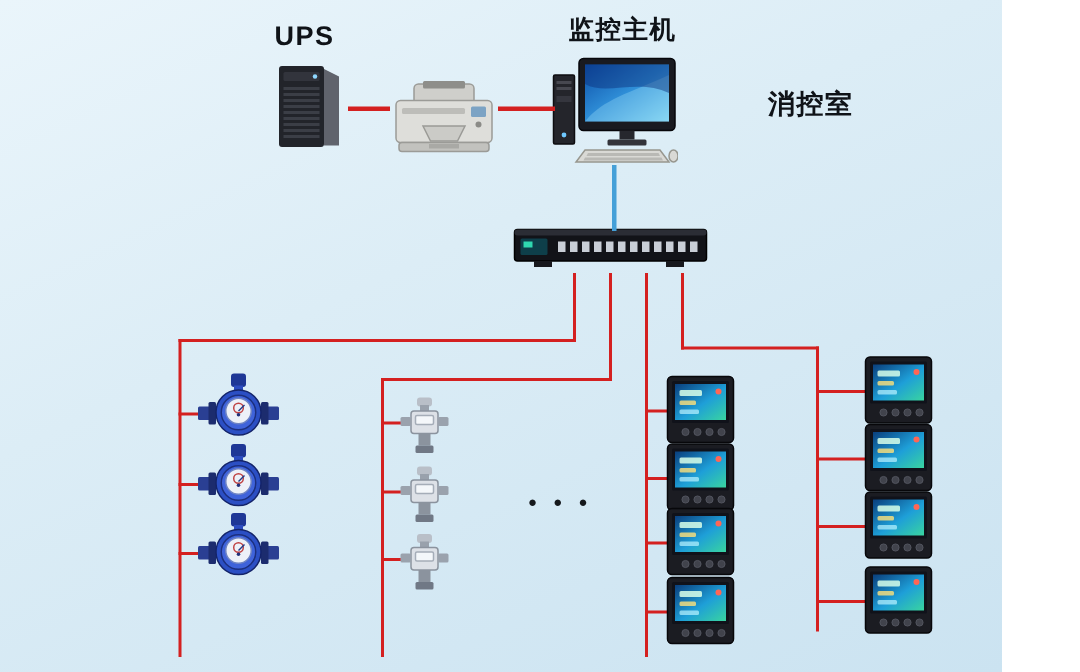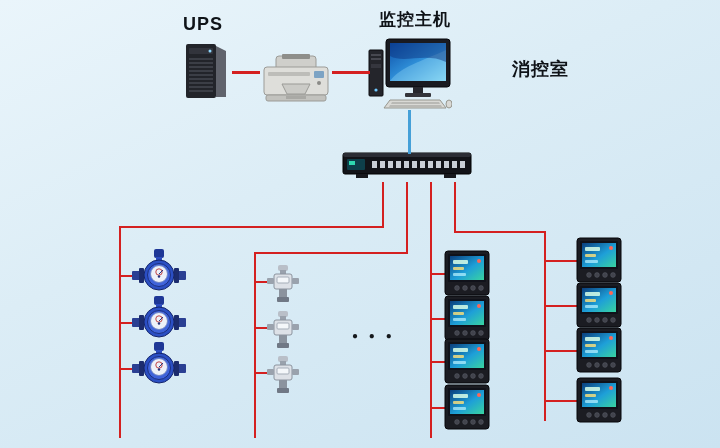--- a/index.html
+++ b/index.html
@@ -1,18 +1,18 @@
 <!DOCTYPE html>
 <html style="--wire-red: #d42020; --wire-blue: #45a0d8;"><head>
 <meta charset="utf-8">
 <style>
   * { margin:0; padding:0; box-sizing:border-box; }
   html,body { width:720px; height:448px; overflow:hidden; }
   .canvas {
-    position:relative; width:720px; height:448px;
+    position:relative; width:668px; height:448px;
     background: linear-gradient(155deg, #eaf5fb 0%, #dcedf6 40%, #cbe3f1 100%);
     font-family:"Liberation Sans","DejaVu Sans",sans-serif;
   }
   .label {
     position:absolute; color:#0f1318; font-size:18px; font-weight:600;
     letter-spacing:1px; white-space:nowrap;
   }
   .wire { position:absolute; }
   .wire.red  { background: var(--wire-red, #d42020); }
   .wire.blue { background: var(--wire-blue, #45a0d8); }

